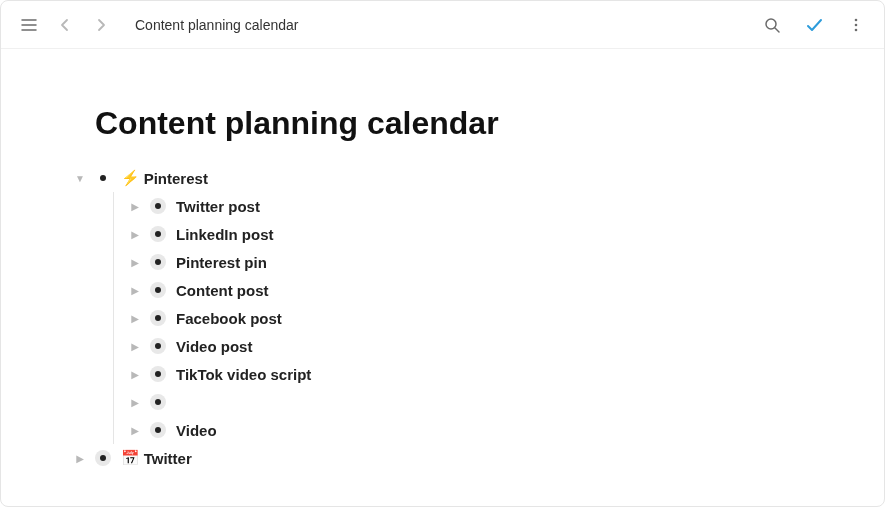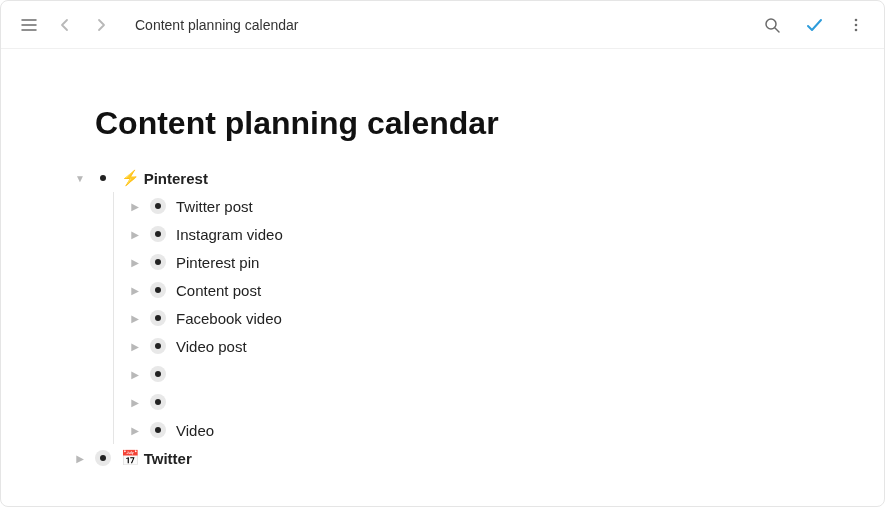--- a/index.html
+++ b/index.html
@@ -87,21 +87,21 @@
     .bullet::before {
       content: "";
       width: 6px;
       height: 6px;
       background: #222;
       border-radius: 50%;
     }
     .bullet.outlined {
       background: #e8e8e8;
     }
-    .row-label { color: #222; }
+    .row-label { color: #222; font-weight: bold; }
     .row-label.bold { font-weight: 700; }
     .emoji { margin-right: 4px; }
     .children {
       margin-left: 10px;
       border-left: 1px solid #e5e5e5;
       padding-left: 14px;
     }
     .children .row {
       margin-left: 0;
     }
@@ -170,45 +170,46 @@
     <div class="children" id="templates-children">
 
     <div class="row">
           <span class="chevron">▶</span>
           <span class="bullet outlined"></span>
           <span class="row-label">Twitter post</span>
         </div>
         <div class="row">
           <span class="chevron">▶</span>
           <span class="bullet outlined"></span>
-          <span class="row-label">Instagram video</span>
+          <span class="row-label">LinkedIn post</span>
         </div>
         <div class="row">
           <span class="chevron">▶</span>
           <span class="bullet outlined"></span>
           <span class="row-label">Pinterest pin</span>
         </div>
         <div class="row">
           <span class="chevron">▶</span>
           <span class="bullet outlined"></span>
           <span class="row-label">Content post</span>
         </div>
         <div class="row">
           <span class="chevron">▶</span>
           <span class="bullet outlined"></span>
-          <span class="row-label">Facebook video</span>
+          <span class="row-label">Facebook post</span>
         </div>
         <div class="row">
           <span class="chevron">▶</span>
           <span class="bullet outlined"></span>
           <span class="row-label">Video post</span>
         </div>
         <div class="row">
           <span class="chevron">▶</span>
           <span class="bullet outlined"></span>
+          <span class="row-label">TikTok video script</span>
         </div>
         <div class="row">
           <span class="chevron">▶</span>
           <span class="bullet outlined"></span>
         </div>
         <div class="row">
           <span class="chevron">▶</span>
           <span class="bullet outlined"></span>
           <span class="row-label">Video</span>
         </div>

